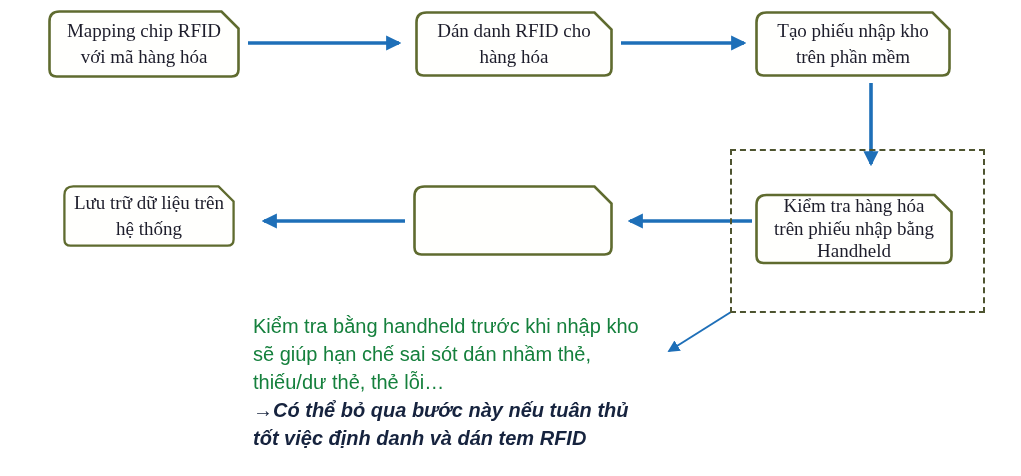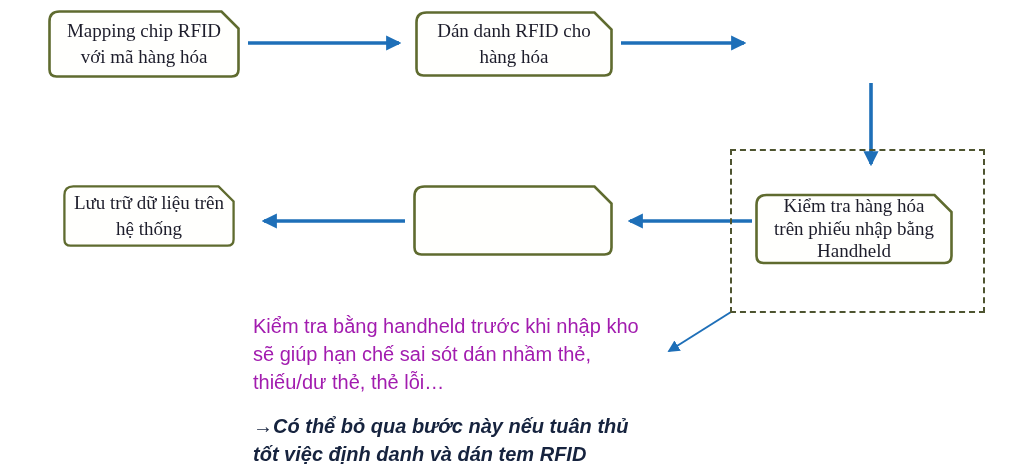--- a/index.html
+++ b/index.html
@@ -64,29 +64,28 @@
     left: 253px;
     top: 312px;
     width: 440px;
     font-family: "Liberation Sans", sans-serif;
     font-size: 20px;
     line-height: 28px;
   }
   .note-regular {
     display: block;
     white-space: pre-line;
-    color: #a21caf;
+    color: #15803d;
   }
   .note-emphasis {
     display: block;
     white-space: pre-line;
     color: #16233e;
     font-weight: bold;
     font-style: italic;
-    margin-top: 16px;
   }
 </style>
 </head>
 <body>
 
 <div class="canvas">
 
   <svg class="edges" viewBox="0 0 1021 476" xmlns="http://www.w3.org/2000/svg">
     <defs>
       <marker id="ah-big" viewBox="0 0 10 10" refX="8.5" refY="5" markerWidth="4.2" markerHeight="4.2" orient="auto-start-reverse">
@@ -115,20 +114,27 @@
   </div>
 
   <div class="node" style="left:415px; top:11px; width:198px; height:66px">
       <svg class="shape" viewBox="0 0 198 66">
         <path d="M 11.5 1.5 H 179.5 L 196.5 18.5 V 57.5 Q 196.5 64.5 189.5 64.5 H 8.5 Q 1.5 64.5 1.5 57.5 V 11.5 Q 1.5 1.5 11.5 1.5 Z" fill="#fffffd" stroke="#5f6b2f" stroke-width="2.6"></path>
       </svg>
     <span class="node-label">Dán danh RFID cho
 hàng hóa</span>
   </div>
 
+  <div class="node" style="left:755px; top:11px; width:196px; height:66px">
+      <svg class="shape" viewBox="0 0 196 66">
+        <path d="M 11.5 1.5 H 177.5 L 194.5 18.5 V 57.5 Q 194.5 64.5 187.5 64.5 H 8.5 Q 1.5 64.5 1.5 57.5 V 11.5 Q 1.5 1.5 11.5 1.5 Z" fill="#fffffd" stroke="#5f6b2f" stroke-width="2.6"></path>
+      </svg>
+    <span class="node-label">Tạo phiếu nhập kho
+trên phần mềm</span>
+  </div>
 
   <div class="node tight node4-layer" style="left:755px; top:185px; width:198px; height:88px">
       <svg class="shape" viewBox="0 0 198 71">
         <path d="M 11.5 1.5 H 179.5 L 196.5 18.5 V 62.5 Q 196.5 69.5 189.5 69.5 H 8.5 Q 1.5 69.5 1.5 62.5 V 11.5 Q 1.5 1.5 11.5 1.5 Z" fill="#fffffd" stroke="#5f6b2f" stroke-width="2.6"></path>
       </svg>
     <span class="node-label">Kiểm tra hàng hóa
 trên phiếu nhập bằng
 Handheld</span>
   </div>
 

